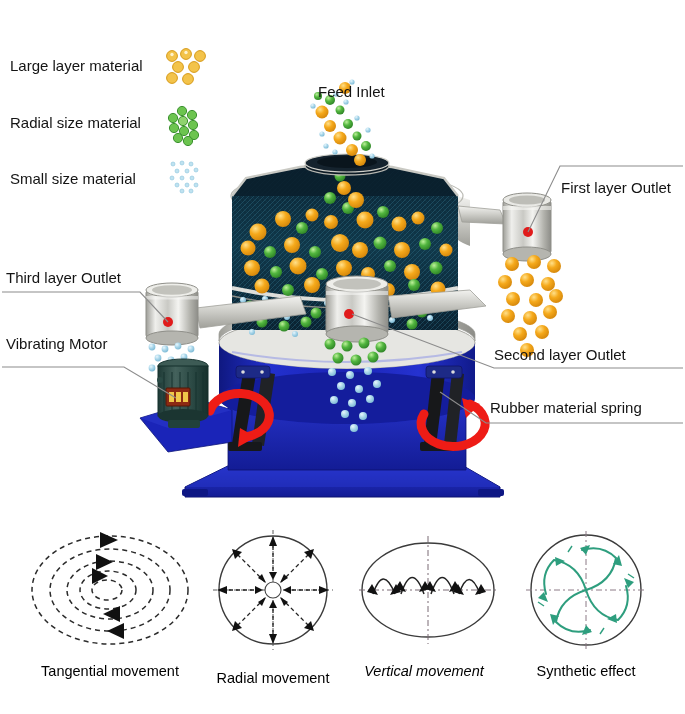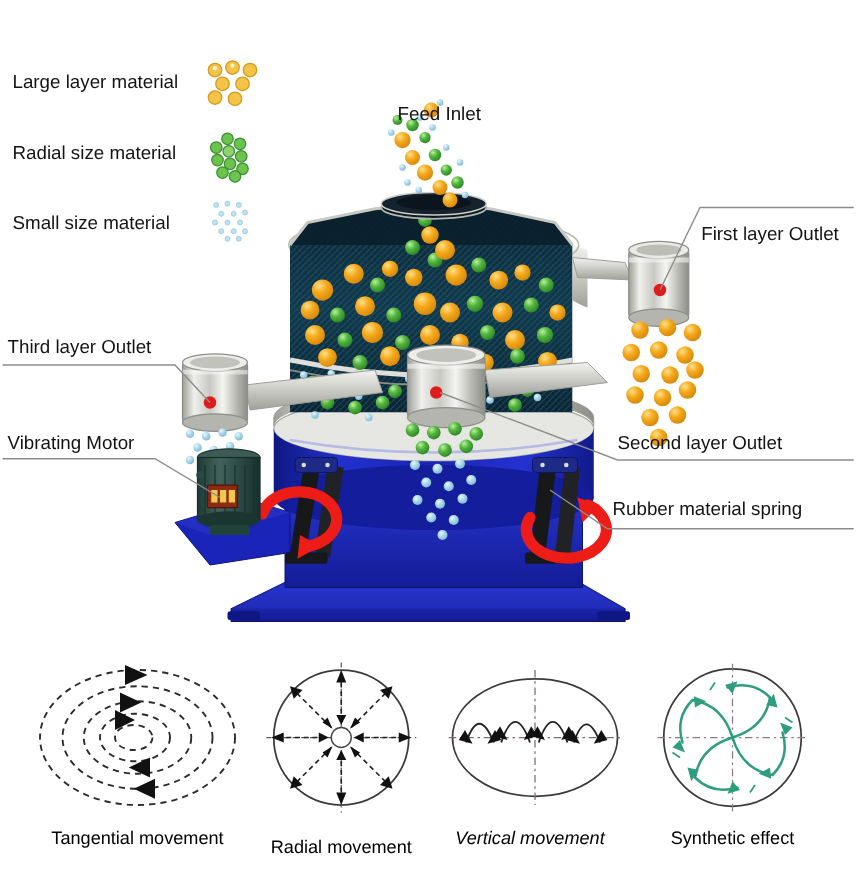--- a/index.html
+++ b/index.html
@@ -434,21 +434,21 @@
 <div class="abs lbl" style="left:318px;top:48px;margin-top:36px;">Feed Inlet</div>
 
 <div class="abs lbl" style="left:561px;top:144px;margin-top:36px;">First layer Outlet</div>
 
 <div class="abs lbl" style="left:494px;top:347px;">Second layer Outlet</div>
 
 <div class="abs lbl" style="left:490px;top:400px;">Rubber material spring</div>
 
 <div class="abs lbl" style="left:6px;top:270px;text-align:right;">Third layer Outlet</div>
 
-<div class="abs lbl" style="left:6px;top:347px;text-align:center;">Vibrating Motor</div>
+<div class="abs lbl" style="left:6px;top:336px;text-align:center;">Vibrating Motor</div>
 
 <svg class="abs" style="left:22px;top:528px;" width="175" height="125">
   <g fill="none" stroke="#2b2b2b" stroke-width="1.5" stroke-dasharray="5,4">
     <ellipse cx="88" cy="62" rx="78" ry="54"></ellipse>
     <ellipse cx="88" cy="62" rx="60" ry="41"></ellipse>
     <ellipse cx="88" cy="62" rx="43" ry="29"></ellipse>
     <ellipse cx="86" cy="62" rx="28" ry="19"></ellipse>
     <ellipse cx="85" cy="62" rx="15" ry="10"></ellipse>
   </g>
   <g fill="#111">

